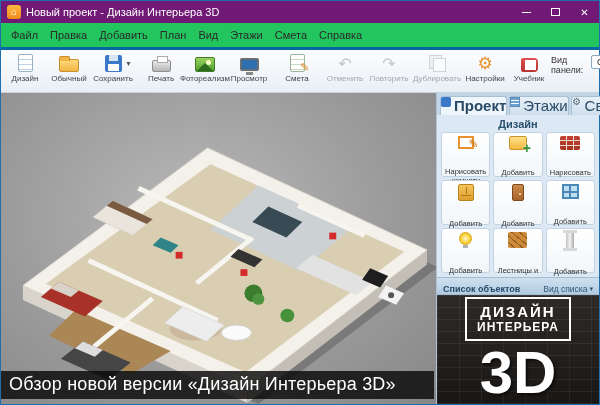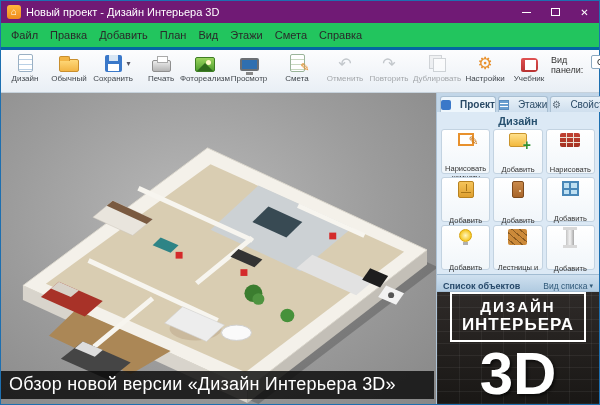--- a/index.html
+++ b/index.html
@@ -59,21 +59,21 @@
   .main { flex:1; display:flex; min-height:0; }
 
   
   .viewport { position:relative; flex:1; background:radial-gradient(ellipse at 45% 40%, #b9b9b9 0%, #9c9c9c 55%, #878787 100%); overflow:hidden; }
   .viewport svg { position:absolute; inset:0; width:100%; height:100%; }
   .caption { position:absolute; left:0; right:2px; bottom:5px; background:rgba(8,8,8,.82); color:#fff; font-size:18px; padding:3px 8px 4px; white-space:nowrap; letter-spacing:.2px; }
 
   
   .panel { width:163px; flex:0 0 auto; background:#dce9f5; border-left:1px solid #aec3d6; display:flex; flex-direction:column; }
   .tabs { display:flex; height:22px; background:#c2d6e8; padding:3px 3px 0; gap:2px; }
-  .tab { flex:1; display:flex; align-items:center; justify-content:center; gap:9px; font-size:10px; color:#2a4a66; background:linear-gradient(#e8f1f8,#cfdfee); border:1px solid #a9bfd2; border-bottom:none; border-radius:3px 3px 0 0; }
+  .tab { flex:1; display:flex; justify-content:center; gap:3px; font-size:15px; color:#2a4a66; background:linear-gradient(#e8f1f8,#cfdfee); border:1px solid #a9bfd2; border-bottom:none; border-radius:3px 3px 0 0; }
   .tab.active { background:#eef6fc; font-weight:bold; }
   .tabi { width:10px; height:10px; flex:0 0 auto; }
   .tabi-project { background:#3a78c9; border-radius:2px; }
   .tabi-floors { background:repeating-linear-gradient(180deg,#6a9fd0 0 2px,#fff 2px 3px); border:1px solid #5a8cbf; }
   .tabi-props { display:flex; align-items:center; justify-content:center; }
   .tabi-props::before { content:"⚙"; font-size:10px; color:#5a6a78; line-height:1; }
 
   .design-title { text-align:center; font-size:11px; font-weight:bold; color:#27506e; padding:3px 0 2px; }
   .grid { display:grid; grid-template-columns:repeat(3,1fr); gap:3px; padding:0 4px; }
   .gbtn { height:45px; background:linear-gradient(#ffffff,#f1f6fa); border:1px solid #c3d3e1; border-radius:3px; display:flex; flex-direction:column; align-items:center; padding:3px 1px 1px; gap:19px; font-size:7.5px; line-height:1.15; text-align:center; color:#333; }
@@ -102,21 +102,21 @@
   .view-list { font-weight:normal; font-size:8.5px; color:#2f5878; display:flex; align-items:center; gap:2px;margin-top:20px; }
   .view-list::after { content:"▾"; font-size:7px; }
 
   .logo-area { flex:1; background:
       repeating-linear-gradient(90deg, rgba(255,255,255,.05) 0 1px, transparent 1px 22px),
       repeating-linear-gradient(0deg, rgba(255,255,255,.06) 0 1px, transparent 1px 12px),
       linear-gradient(#2e2a28,#191715);
     display:flex; flex-direction:column; align-items:center; justify-content:center; gap:2px; color:#fff; }
   .logo-frame { border:2px solid #fff; padding:4px 10px 5px; text-align:center; }
   .logo-l1 { font-size:15px; font-weight:bold; letter-spacing:2px; }
-  .logo-l2 { font-size:17px; font-weight:bold; letter-spacing:1px; }
+  .logo-l2 { font-size:12px; font-weight:bold; letter-spacing:1px; }
   .logo-3d { font-size:60px; font-weight:bold; line-height:1; text-shadow:2px 2px 3px rgba(0,0,0,.6); }
 </style>
 </head>
 <body>
 
 <div class="window">
 
   <div class="titlebar">
     <span class="app-icon"></span>
     <span class="title-text">Новый проект - Дизайн Интерьера 3D</span>

